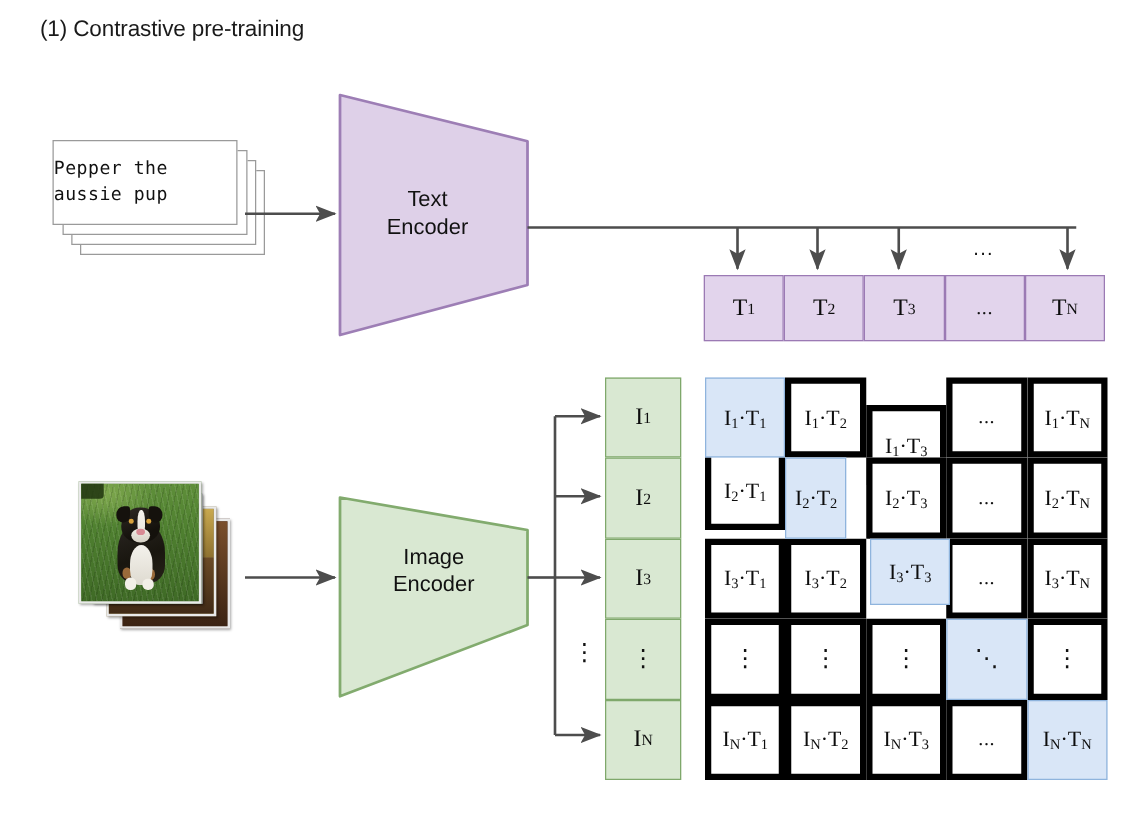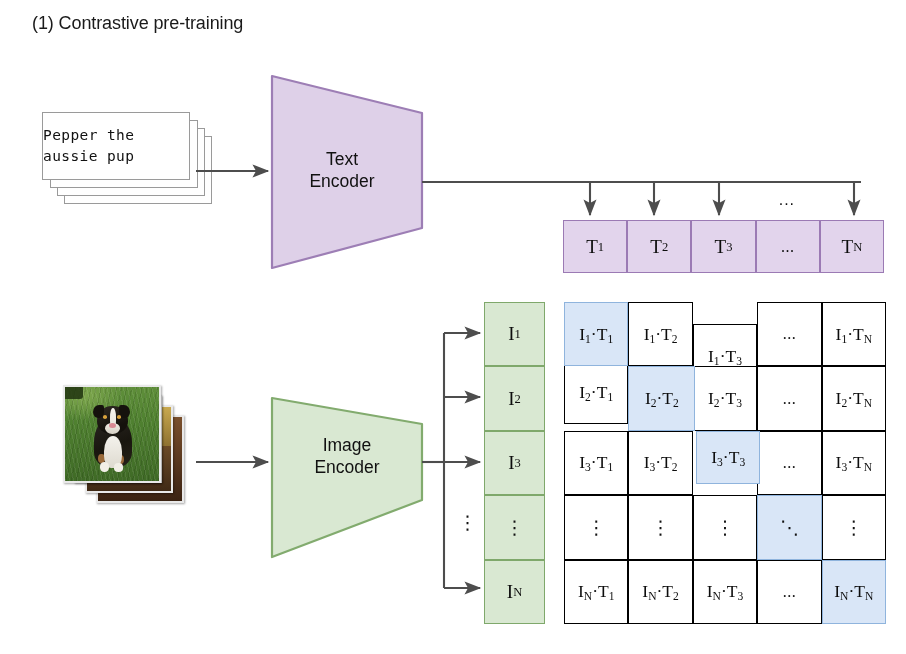--- a/index.html
+++ b/index.html
@@ -212,21 +212,21 @@
   .cell.t-cell {
     background: #e2d4ec;
     border: 1px solid #9b7ab4;
   }
   .cell.i-cell {
     background: #d9e8d2;
     border: 1px solid #7fa86b;
   }
   .cell.m-cell {
     background: #ffffff;
-    border: 1px solid #000000;
+    border: 5px solid #000000;
     font-size: 17.5px;
   }
   .cell.m-cell.hl {
     background: #d9e6f7;
     border: 1px solid #8fb4dd;
     z-index: 3;
   }
   .cell sub {
     font-size: 0.66em;
     vertical-align: -0.22em;
@@ -386,21 +386,21 @@
       </div>
       <div class="cell m-cell" style="left: 757.2px; top: 302px; width: 64.4px; height: 64.4px;">
         <span class="dots-h">...</span>
       </div>
       <div class="cell m-cell" style="left: 821.6px; top: 302px; width: 64.4px; height: 64.4px;">
         <span>I<sub>1</sub>·T<sub>N</sub></span>
       </div>
       <div class="cell m-cell" style="left: 564px; top: 360px; width: 64.4px; height: 64.4px;">
         <span>I<sub>2</sub>·T<sub>1</sub></span>
       </div>
-      <div class="cell m-cell hl" style="left: 628.4px; top: 366.4px; width: 67px; height: 64.4px; justify-content: center;">
+      <div class="cell m-cell hl" style="left: 628.4px; top: 366.4px; width: 49px; height: 64.4px; justify-content: center;">
         <span>I<sub>2</sub>·T<sub>2</sub></span>
       </div>
       <div class="cell m-cell" style="left: 692.8px; top: 366.4px; width: 64.4px; height: 64.4px;">
         <span>I<sub>2</sub>·T<sub>3</sub></span>
       </div>
       <div class="cell m-cell" style="left: 757.2px; top: 366.4px; width: 64.4px; height: 64.4px;">
         <span class="dots-h">...</span>
       </div>
       <div class="cell m-cell" style="left: 821.6px; top: 366.4px; width: 64.4px; height: 64.4px;">
         <span>I<sub>2</sub>·T<sub>N</sub></span>

